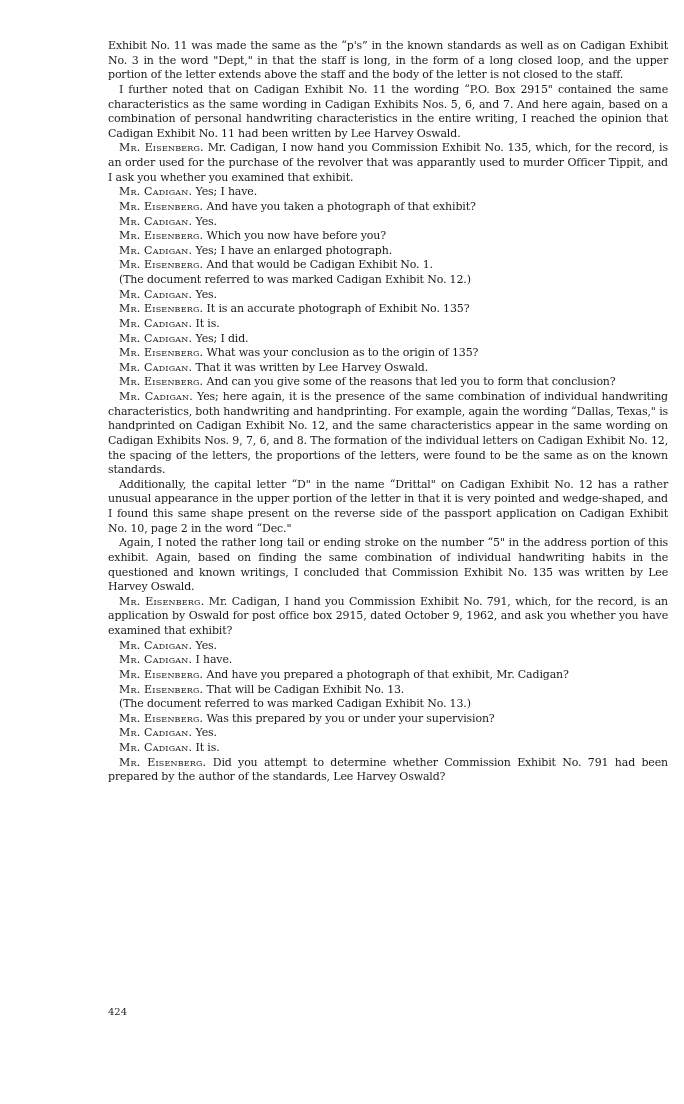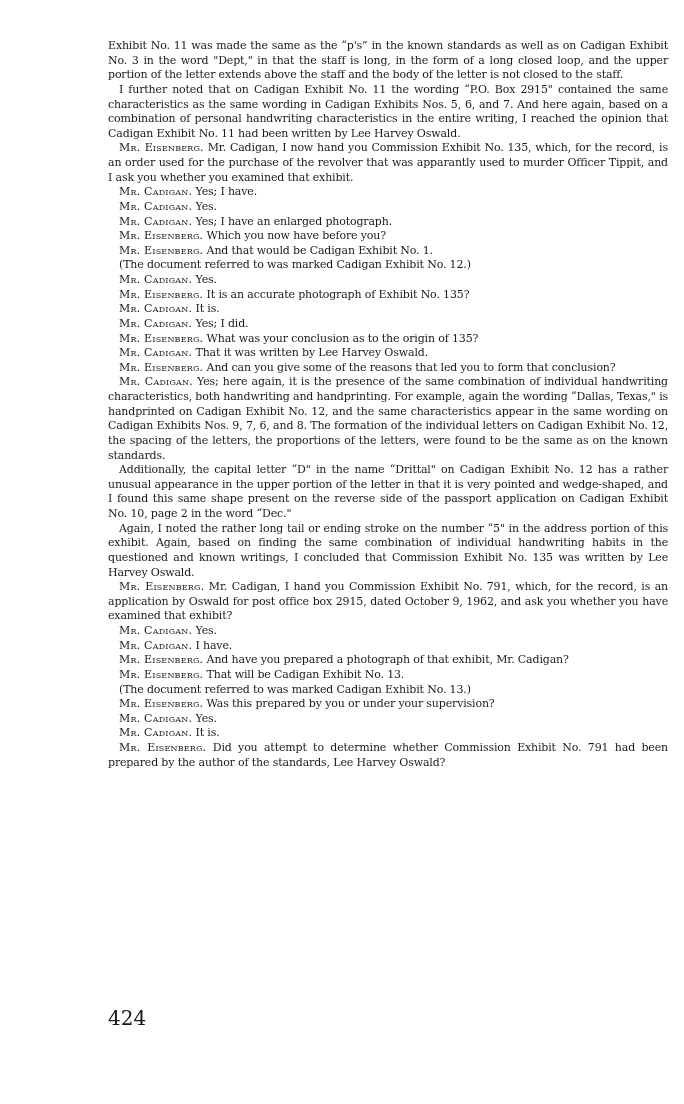--- a/index.html
+++ b/index.html
@@ -17,35 +17,36 @@
     letter-spacing: -0.15px;
   }
   .page p { margin: 0; text-indent: 0; }
   .page p.indent { text-indent: 11px; }
   .speaker { font-variant: small-caps; letter-spacing: 0.2px; }
   .page-number {
     position: absolute;
     left: 108px;
     top: 1006px;
     font-family: "DejaVu Serif", "Liberation Serif", serif;
-    font-size: 20px;
+    font-size: 10px;
     color: #1a1a1a;
   }
 </style>
 </head>
 <body>
 
 <div class="page" id="page-body">
   <p><span>Exhibit No. 11 was made the same as the “p's” in the known standards as well as on Cadigan Exhibit No. 3 in the word "Dept," in that the staff is long, in the form of a long closed loop, and the upper portion of the letter extends above the staff and the body of the letter is not closed to the staff.</span></p>
   <p class="indent"><span>I further noted that on Cadigan Exhibit No. 11 the wording “P.O. Box 2915" contained the same characteristics as the same wording in Cadigan Exhibits Nos. 5, 6, and 7.  And here again, based on a combination of personal handwriting characteristics in the entire writing, I reached the opinion that Cadigan Exhibit No. 11 had been written by Lee Harvey Oswald.</span></p>
   <p class="indent"><span class="speaker">Mr. Eisenberg.</span> <span>Mr. Cadigan, I now hand you Commission Exhibit No. 135, which, for the record, is an order used for the purchase of the revolver that was apparantly used to murder Officer Tippit, and I ask you whether you examined that exhibit.</span></p>
   <p class="indent"><span class="speaker">Mr. Cadigan.</span> <span>Yes; I have.</span></p>
+  <p class="indent"><span class="speaker">Mr. Eisenberg.</span> <span>And have you taken a photograph of that exhibit?</span></p>
   <p class="indent"><span class="speaker">Mr. Cadigan.</span> <span>Yes.</span></p>
+  <p class="indent"><span class="speaker">Mr. Eisenberg.</span> <span>Which you now have before you?</span></p>
   <p class="indent"><span class="speaker">Mr. Cadigan.</span> <span>Yes; I have an enlarged photograph.</span></p>
-  <p class="indent"><span class="speaker">Mr. Eisenberg.</span> <span>Which you now have before you?</span></p>
   <p class="indent"><span class="speaker">Mr. Eisenberg.</span> <span>And that would be Cadigan Exhibit No. 1.</span></p>
   <p class="indent"><span>(The document referred to was marked Cadigan Exhibit No. 12.)</span></p>
   <p class="indent"><span class="speaker">Mr. Cadigan.</span> <span>Yes.</span></p>
   <p class="indent"><span class="speaker">Mr. Eisenberg.</span> <span>It is an accurate photograph of Exhibit No. 135?</span></p>
   <p class="indent"><span class="speaker">Mr. Cadigan.</span> <span>It is.</span></p>
   <p class="indent"><span class="speaker">Mr. Cadigan.</span> <span>Yes; I did.</span></p>
   <p class="indent"><span class="speaker">Mr. Eisenberg.</span> <span>What was your conclusion as to the origin of 135?</span></p>
   <p class="indent"><span class="speaker">Mr. Cadigan.</span> <span>That it was written by Lee Harvey Oswald.</span></p>
   <p class="indent"><span class="speaker">Mr. Eisenberg.</span> <span>And can you give some of the reasons that led you to form that conclusion?</span></p>
   <p class="indent"><span class="speaker">Mr. Cadigan.</span> <span>Yes; here again, it is the presence of the same combination of individual handwriting characteristics, both handwriting and handprinting. For example, again the wording “Dallas, Texas," is handprinted on Cadigan Exhibit No. 12, and the same characteristics appear in the same wording on Cadigan Exhibits Nos. 9, 7, 6, and 8.  The formation of the individual letters on Cadigan Exhibit No. 12, the spacing of the letters, the proportions of the letters, were found to be the same as on the known standards.</span></p>

